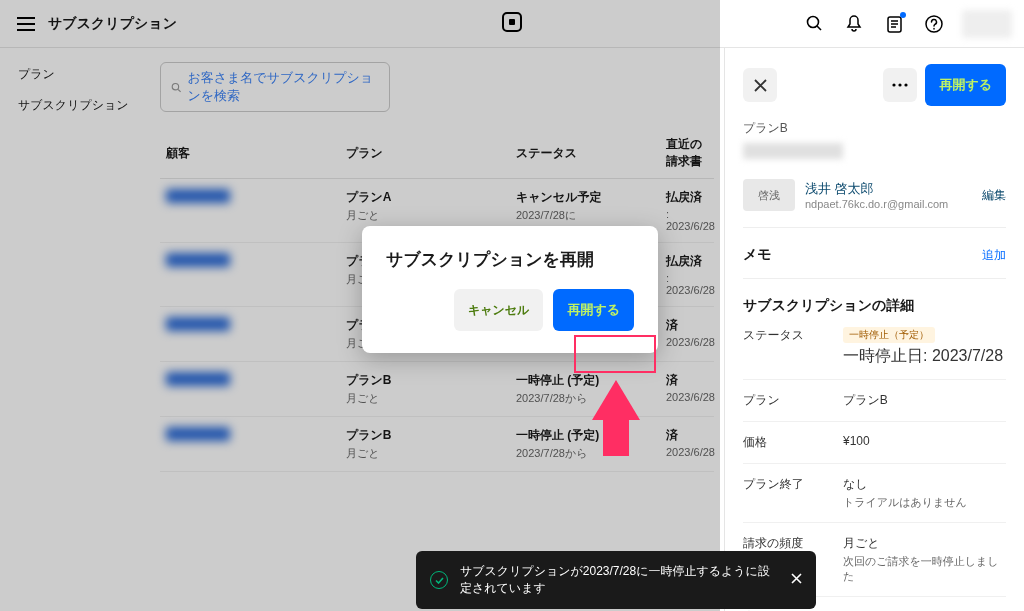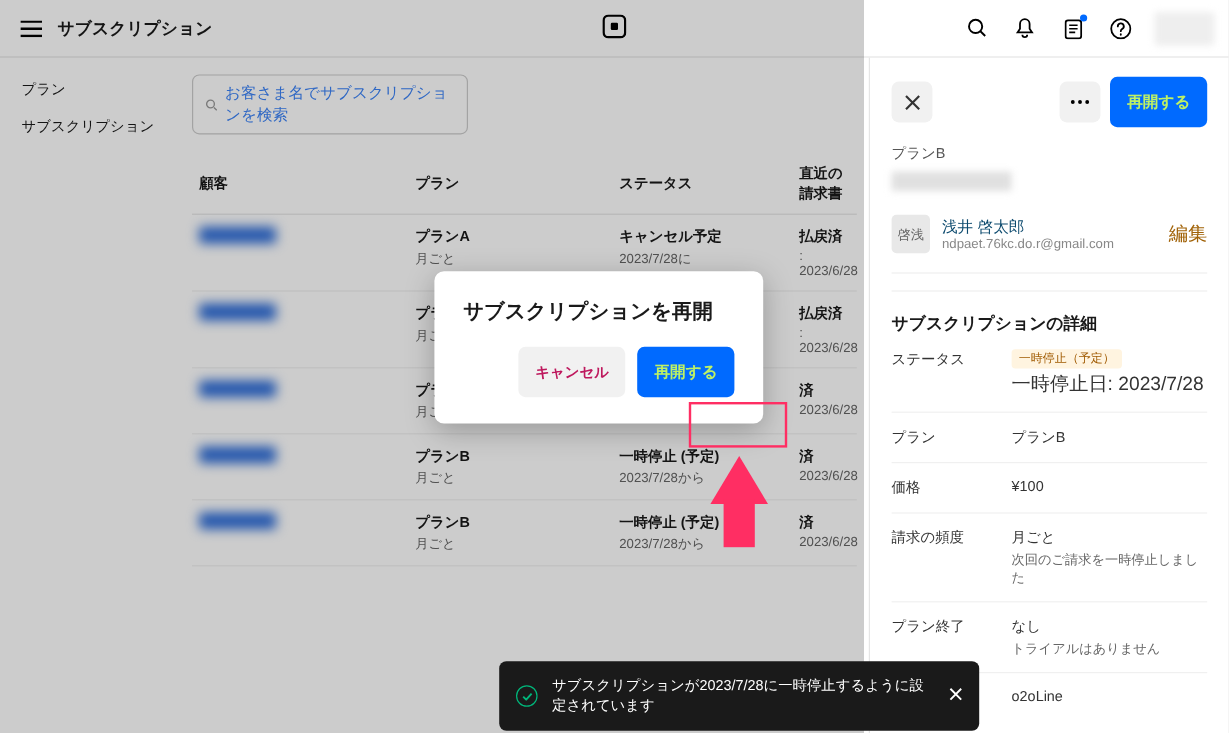--- a/index.html
+++ b/index.html
@@ -25,36 +25,36 @@
   .cust-blur { display: inline-block; width: 64px; height: 14px; background: #2b6bd8; filter: blur(5px); border-radius: 2px; }
   .sub1 { color: #666; font-size: 11px; margin-top: 2px; }
   .detail-panel { width: 300px; border-left: 1px solid #e5e5e5; padding: 16px 18px; overflow: hidden; }
   .detail-top { display: flex; align-items: center; }
   .close-panel { width: 34px; height: 34px; background: #f1f1f1; border-radius: 6px; display: flex; align-items: center; justify-content: center; cursor: pointer; }
   .more-btn { margin-left: auto; width: 34px; height: 34px; background: #f1f1f1; border-radius: 6px; display: flex; align-items: center; justify-content: center; cursor: pointer; margin-right: 8px; }
   .primary-btn { background: #006aff; color: #bef264; border: none; border-radius: 6px; padding: 12px 14px; font-size: 13px; font-weight: 600; cursor: pointer; }
   .plan-name { margin-top: 14px; color: #555; font-size: 12px; }
   .plan-bar { width: 100px; height: 16px; background: #e0e0e0; margin-top: 6px; filter: blur(3px); }
   .cust-row { display: flex; align-items: center; margin-top: 20px; padding-bottom: 16px; border-bottom: 1px solid #eee; }
-  .avatar { width: 32px; height: 32px; background: #e8e8e8; border-radius: 4px; display: flex; align-items: center; justify-content: center; font-size: 11px; color: #666; margin-right: 10px; }
+  .avatar { width: 52px; height: 32px; background: #e8e8e8; border-radius: 4px; display: flex; align-items: center; justify-content: center; font-size: 11px; color: #666; margin-right: 10px; }
   .cust-name { color: #0c4a6e; font-size: 13px; }
   .cust-email { color: #888; font-size: 11px; }
-  .edit-link { margin-left: auto; color: #a16207; font-size: 16px; cursor: pointer; }
+  .edit-link { margin-left: auto; color: #0c4a6e; font-size: 12px; cursor: pointer; }
   .section-head { display: flex; align-items: center; margin-top: 18px; }
   .section-head h3 { font-size: 14px; font-weight: 700; }
   .add-link { margin-left: auto; color: #006aff; font-size: 12px; cursor: pointer; }
   .detail-row { display: flex; padding: 12px 0; border-bottom: 1px solid #f0f0f0; font-size: 12px; }
   .detail-label { width: 100px; color: #333; }
   .detail-val { flex: 1; color: #333; }
   .status-pill { display: inline-block; background: #fff4e0; color: #a05a00; padding: 1px 6px; border-radius: 3px; font-size: 10px; margin-bottom: 3px; }
-  .modal { position: absolute; left: 362px; top: 226px; width: 274px; background: #fff; border-radius: 8px; padding: 22px 24px; box-shadow: 0 6px 24px rgba(0,0,0,0.25); z-index: 20; }
+  .modal { position: absolute; left: 362px; top: 226px; width: 296px; background: #fff; border-radius: 8px; padding: 22px 24px; box-shadow: 0 6px 24px rgba(0,0,0,0.25); z-index: 20; }
   .modal h2 { font-size: 17px; font-weight: 700; margin-bottom: 12px; }
   .modal p { font-size: 11px; color: #555; line-height: 1.6; }
   .modal-actions { display: flex; justify-content: flex-end; gap: 10px; margin-top: 18px; }
-  .btn-secondary { background: #f1f1f1; color: #be185d; border: none; border-radius: 6px; padding: 8px 14px; font-size: 12px; font-weight: 600; cursor: pointer; }
+  .btn-secondary { background: #f1f1f1; color: #4d7c0f; border: none; border-radius: 6px; padding: 8px 14px; font-size: 12px; font-weight: 600; cursor: pointer; }
   .highlight-box { position: absolute; border: 2px solid #ff2e63; pointer-events: none; z-index: 25; }
   .arrow-up { position: absolute; width: 0; height: 0; border-left: 24px solid transparent; border-right: 24px solid transparent; border-bottom: 40px solid #ff2e63; z-index: 18; }
   .arrow-stem { position: absolute; width: 26px; height: 40px; background: #ff2e63; z-index: 18; }
   .toast { position: absolute; left: 416px; bottom: 2px; width: 400px; background: #1a1a1a; color: #fff; border-radius: 6px; padding: 12px 14px; display: flex; align-items: center; font-size: 12px; z-index: 30; }
   .toast-check { width: 18px; height: 18px; border: 1.5px solid #00b67a; border-radius: 50%; display: flex; align-items: center; justify-content: center; margin-right: 12px; flex-shrink: 0; }
   .toast-close { margin-left: auto; cursor: pointer; padding-left: 12px; }
   .gray-overlay-left { position: absolute; top: 0; left: 0; width: 720px; height: 611px; background: rgba(0,0,0,0.20); z-index: 10; }
 </style>
 </head>
 <body>
@@ -184,20 +184,24 @@
     <div class="plan-name">プランB</div>
     <div class="plan-bar"></div>
     <div class="cust-row">
       <div class="avatar">啓浅</div>
       <div>
         <div class="cust-name">浅井 啓太郎</div>
         <div class="cust-email">ndpaet.76kc.do.r@gmail.com</div>
       </div>
       <div class="edit-link">編集</div>
     </div>
+    <div class="section-head">
+      <h3>メモ</h3>
+      <div class="add-link">追加</div>
+    </div>
     <div style="border-bottom:1px solid #eee; margin-top:14px;"></div>
     <div class="section-head">
         <h3>サブスクリプションの詳細</h3>
       </div>
 
     <div class="detail-row">
       <div class="detail-label">ステータス</div>
       <div class="detail-val">
         <span class="status-pill">一時停止（予定）</span><br>
         <span style="font-size:16px;">一時停止日: 2023/7/28</span>
@@ -205,31 +209,31 @@
     </div>
     <div class="detail-row">
       <div class="detail-label">プラン</div>
       <div class="detail-val">プランB</div>
     </div>
     <div class="detail-row">
       <div class="detail-label">価格</div>
       <div class="detail-val">¥100</div>
     </div>
     <div class="detail-row">
+      <div class="detail-label">プラン終了</div>
+      <div class="detail-val">
+        <span>なし</span>
+        <div class="sub1">トライアルはありません</div>
+      </div>
+    </div>
+    <div class="detail-row">
       <div class="detail-label">請求の頻度</div>
       <div class="detail-val">
         <span>月ごと</span>
         <div class="sub1">次回のご請求を一時停止しました</div>
-      </div>
-    </div>
-    <div class="detail-row">
-      <div class="detail-label">プラン終了</div>
-      <div class="detail-val">
-        <span>なし</span>
-        <div class="sub1">トライアルはありません</div>
       </div>
     </div>
     <div class="detail-row" style="border-bottom:none;">
       <div class="detail-label">店舗</div>
       <div class="detail-val">o2oLine</div>
     </div>
   </div>
 </div>
 
 <div class="gray-overlay-left"></div>

